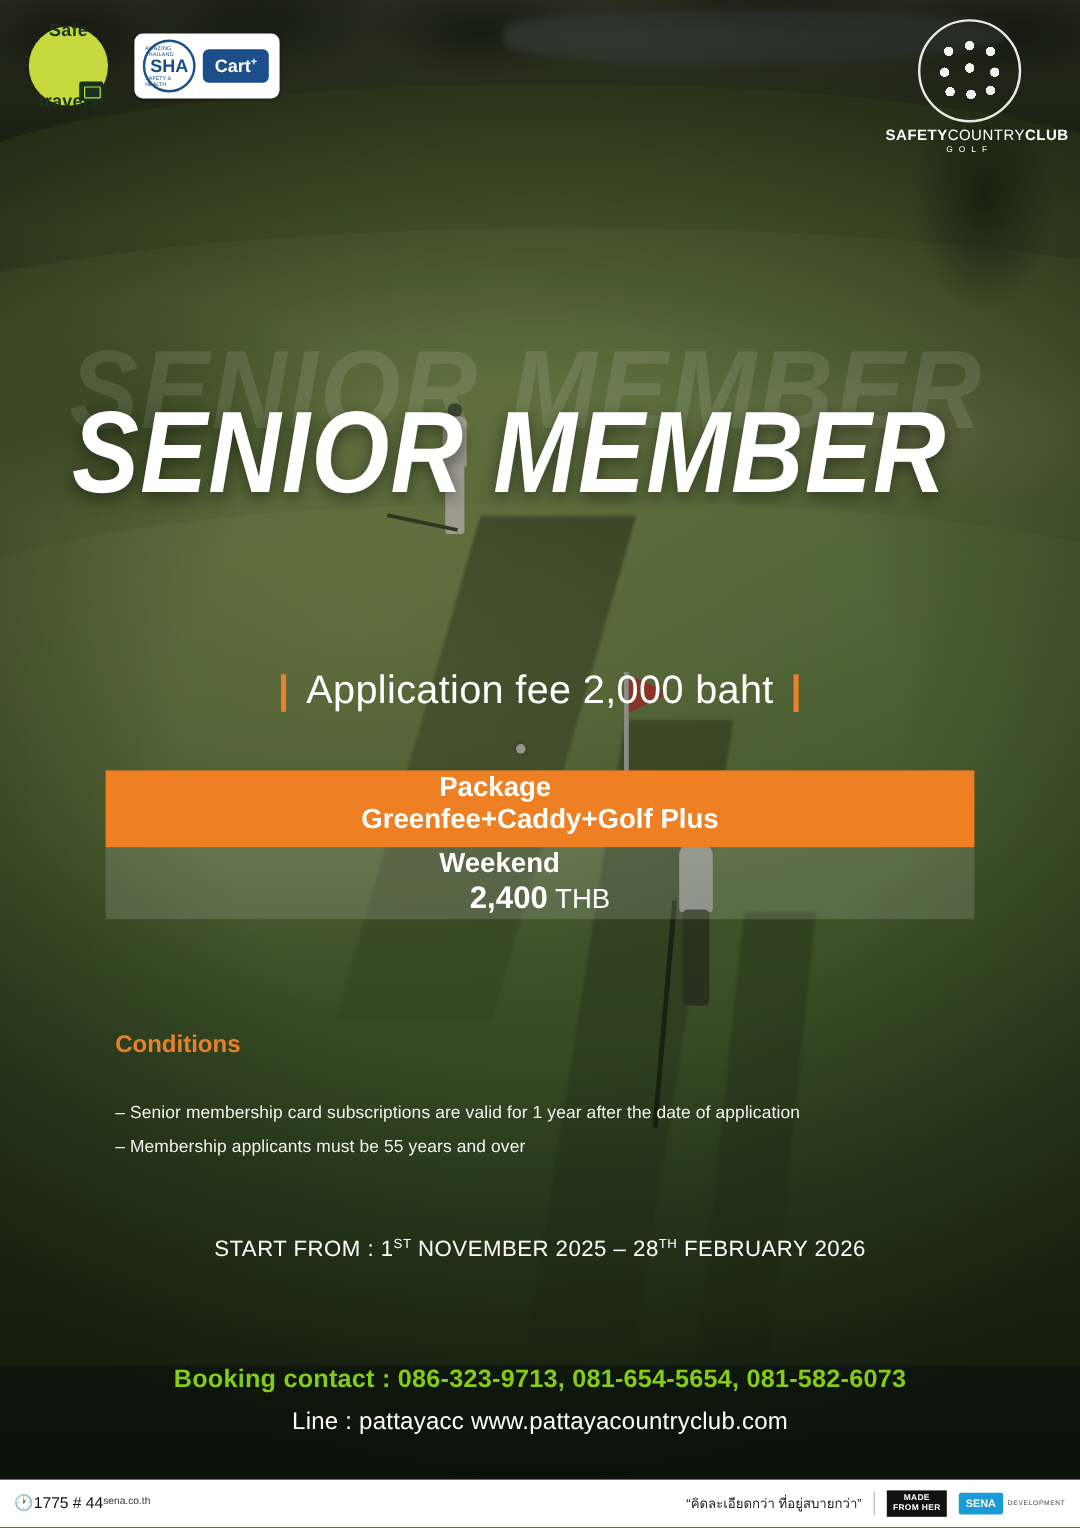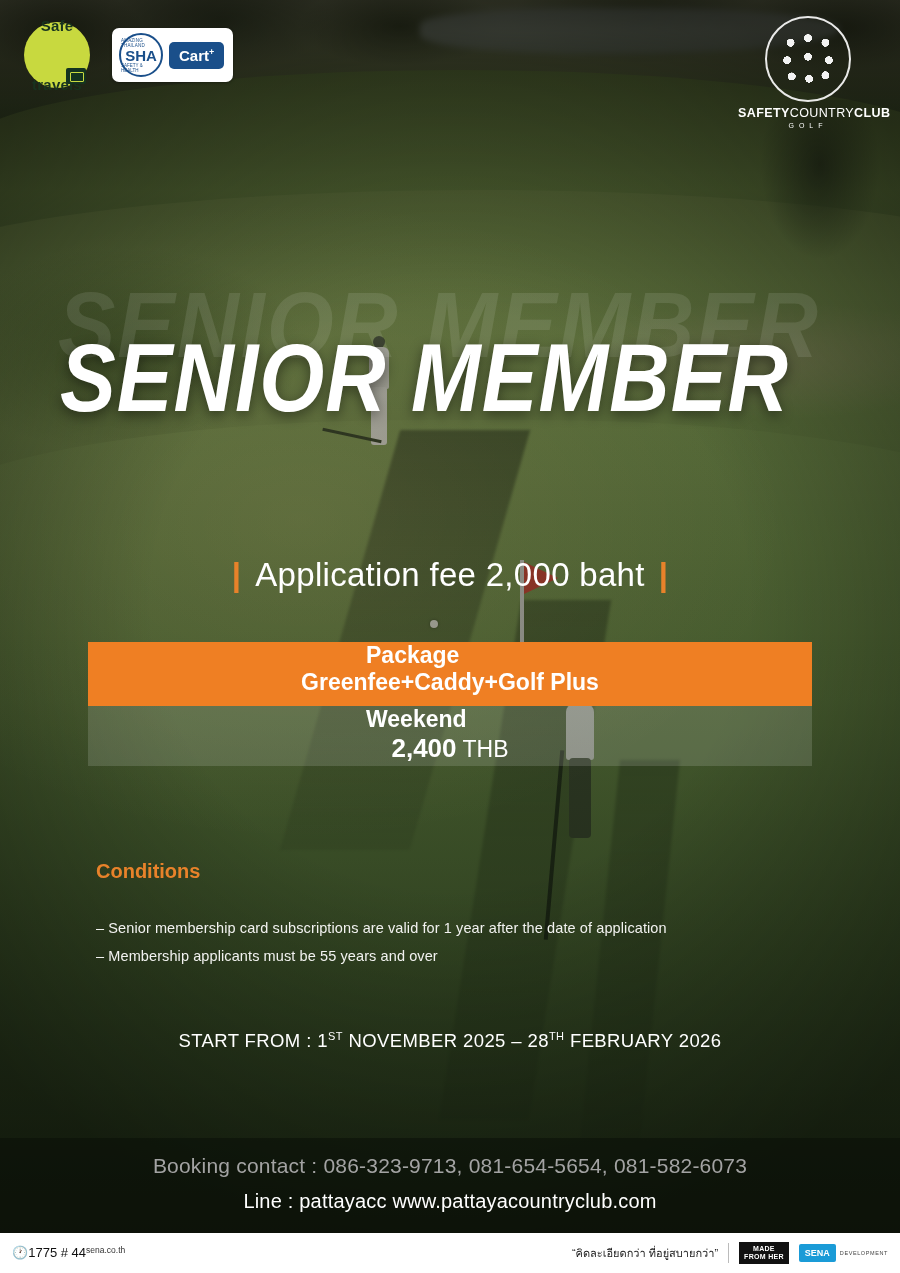--- a/index.html
+++ b/index.html
@@ -236,21 +236,21 @@
     position:absolute; left:0; top:1030px; width:900px; text-align:center;
     color:#ffffff; font-size:18.5px; letter-spacing:.4px; z-index:5;
   }
   .startfrom sup { font-size:11px; }
 
   
   .booking {
     position:absolute; left:0; top:1138px; width:900px; height:100px;
     background: rgba(10,14,8,0.55); z-index:5; text-align:center;
   }
-  .booking .line1 { color:#a3a3a3; font-size:21px; font-weight:normal; margin-top:16px; letter-spacing:.2px; }
+  .booking .line1 { color:#84cc16; font-size:21px; font-weight:bold; letter-spacing:.2px; }
   .booking .line2 { color:#fff; font-size:20px; margin-top:12px; letter-spacing:.2px; }
 
   
   .footer {
     position:absolute; left:0; bottom:0; width:900px; height:40px;
     background:#ffffff; z-index:6;
     display:flex; align-items:center; justify-content:space-between;
     padding:0 12px;
   }
   .foot-left { display:flex; flex-direction:row; line-height:1.05; }

